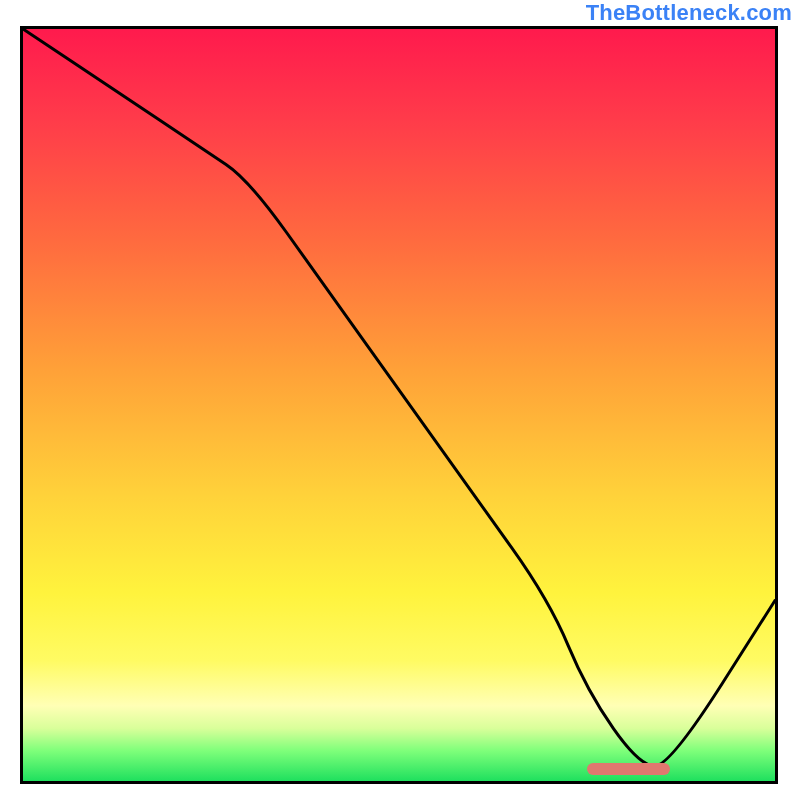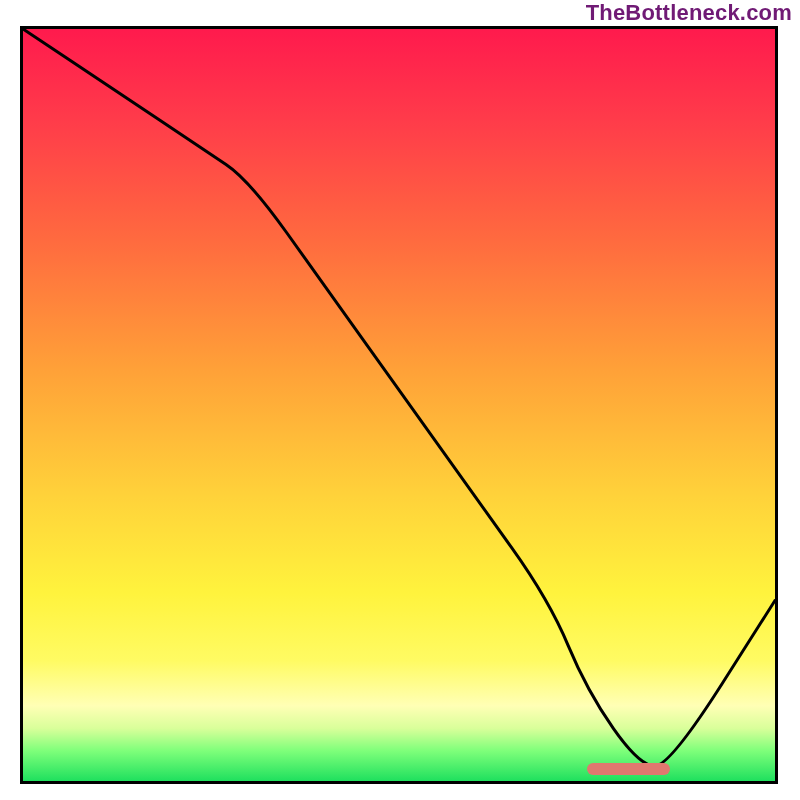--- a/index.html
+++ b/index.html
@@ -15,21 +15,21 @@
     position: relative;
     width: 800px;
     height: 800px;
   }
   .watermark {
     position: absolute;
     top: 0;
     right: 8px;
     font-size: 22px;
     font-weight: 600;
-    color: #701a75;
+    color: #3b82f6;
     letter-spacing: 0.2px;
     z-index: 30;
   }
   .plot-frame {
     position: absolute;
     left: 20px;
     top: 26px;
     width: 758px;
     height: 758px;
     border: 3px solid #000;

